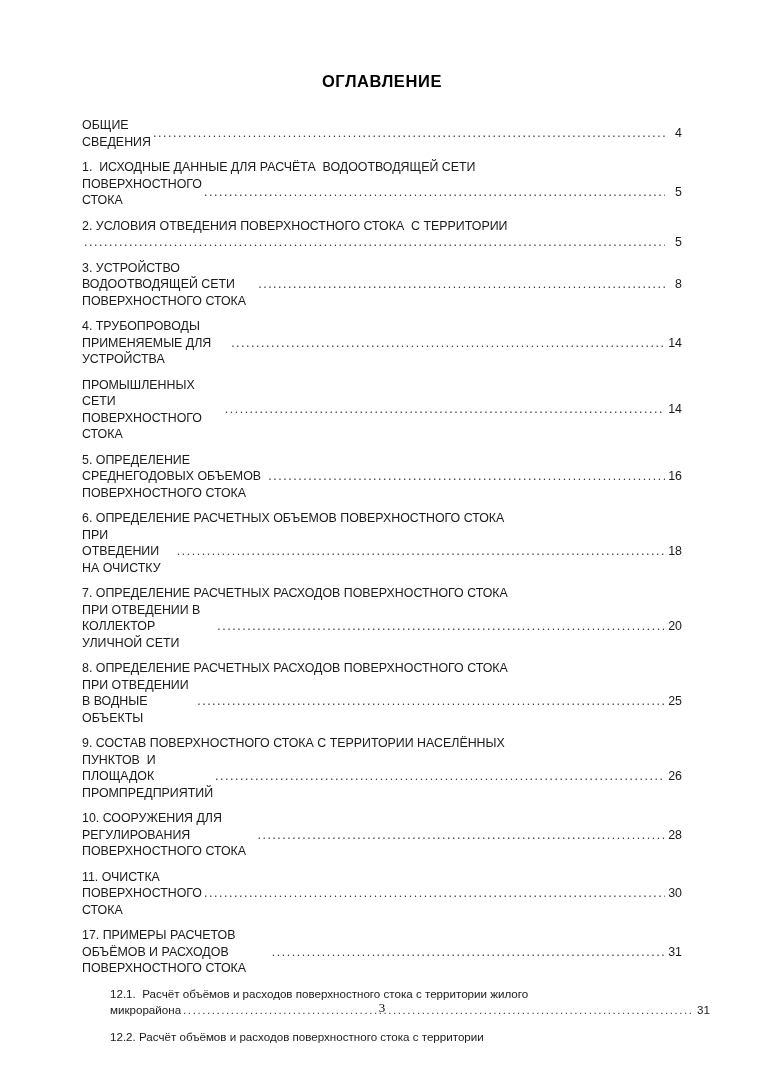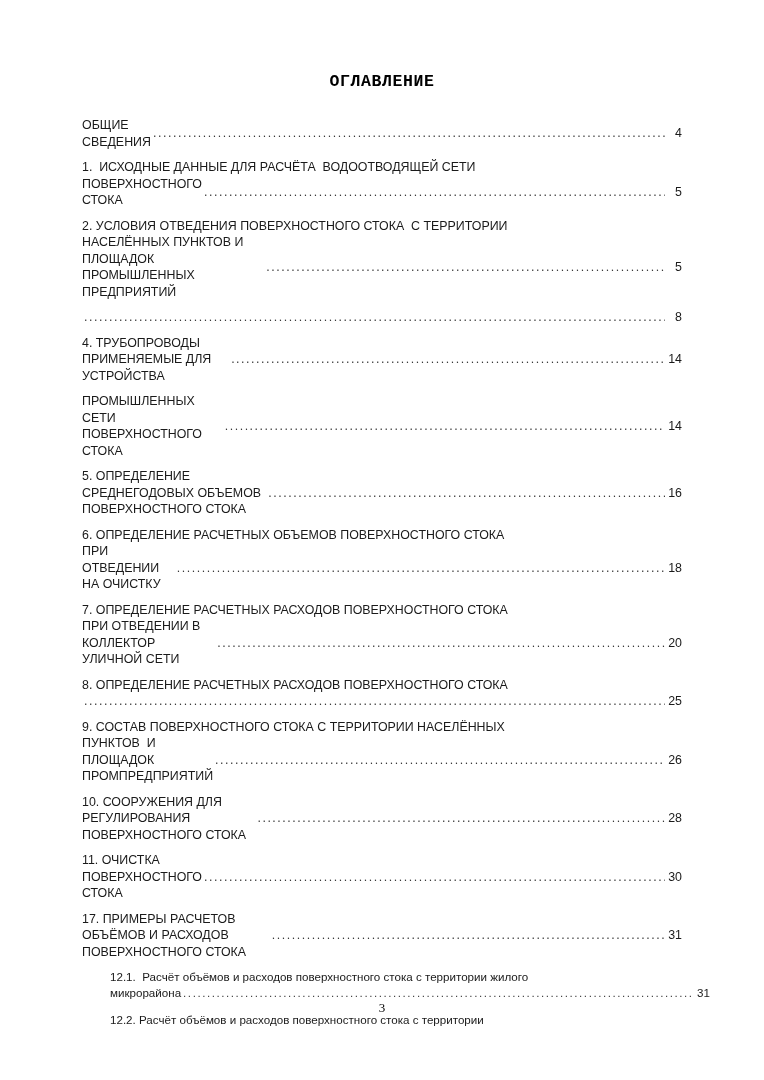--- a/index.html
+++ b/index.html
@@ -17,21 +17,21 @@
   .page {
     position: absolute;
     left: 0; top: 0;
     width: 764px;
     height: 1080px;
     box-sizing: border-box;
     padding: 72px 82px 40px 82px;
   }
   .doc-title {
     text-align: center;
-    font-family: Liberation Mono, monospace;
+    font-family: Liberation Sans, sans-serif;
     font-weight: bold;
     font-size: 16.5px;
     letter-spacing: 0.6px;
     margin: 0 0 26px 0;
   }
   .toc {
     margin: 0;
     padding: 0;
   }
   .toc-entry {
@@ -109,27 +109,27 @@
         <span class="line1">1.  ИСХОДНЫЕ ДАННЫЕ ДЛЯ РАСЧЁТА  ВОДООТВОДЯЩЕЙ СЕТИ</span>
         <div class="row">
           <span class="txt">ПОВЕРХНОСТНОГО СТОКА</span>
           <span class="leader">.......................................................................................................................................................................................................</span>
           <span class="pg">5</span>
         </div>
       </div>
       <div class="toc-entry">
         <span class="line1">2. УСЛОВИЯ ОТВЕДЕНИЯ ПОВЕРХНОСТНОГО СТОКА  С ТЕРРИТОРИИ</span>
         <div class="row">
-          <span class="txt">НАСЕЛЁННЫХ ПУНКТОВ И ПЛОЩАДОК  ПРОМЫШЛЕННЫХ ПРЕДПРИЯТИЙ</span>
           <span class="leader">.......................................................................................................................................................................................................</span>
           <span class="pg">5</span>
         </div>
       </div>
       <div class="toc-entry">
         <div class="row">
+          <span class="txt">3. УСТРОЙСТВО ВОДООТВОДЯЩЕЙ СЕТИ  ПОВЕРХНОСТНОГО СТОКА</span>
           <span class="leader">.......................................................................................................................................................................................................</span>
           <span class="pg">8</span>
         </div>
       </div>
       <div class="toc-entry">
         <div class="row">
           <span class="txt">4. ТРУБОПРОВОДЫ ПРИМЕНЯЕМЫЕ ДЛЯ УСТРОЙСТВА</span>
           <span class="leader">.......................................................................................................................................................................................................</span>
           <span class="pg">14</span>
         </div>
@@ -160,20 +160,21 @@
         <span class="line1">7. ОПРЕДЕЛЕНИЕ РАСЧЕТНЫХ РАСХОДОВ ПОВЕРХНОСТНОГО СТОКА</span>
         <div class="row">
           <span class="txt">ПРИ ОТВЕДЕНИИ В КОЛЛЕКТОР УЛИЧНОЙ СЕТИ</span>
           <span class="leader">.......................................................................................................................................................................................................</span>
           <span class="pg">20</span>
         </div>
       </div>
       <div class="toc-entry">
         <span class="line1">8. ОПРЕДЕЛЕНИЕ РАСЧЕТНЫХ РАСХОДОВ ПОВЕРХНОСТНОГО СТОКА</span>
         <div class="row">
+          <span class="txt">ПРИ ОТВЕДЕНИИ В ВОДНЫЕ ОБЪЕКТЫ</span>
           <span class="leader">.......................................................................................................................................................................................................</span>
           <span class="pg">25</span>
         </div>
       </div>
       <div class="toc-entry">
         <span class="line1">9. СОСТАВ ПОВЕРХНОСТНОГО СТОКА С ТЕРРИТОРИИ НАСЕЛЁННЫХ</span>
         <div class="row">
           <span class="txt">ПУНКТОВ  И ПЛОЩАДОК ПРОМПРЕДПРИЯТИЙ</span>
           <span class="leader">.......................................................................................................................................................................................................</span>
           <span class="pg">26</span>

